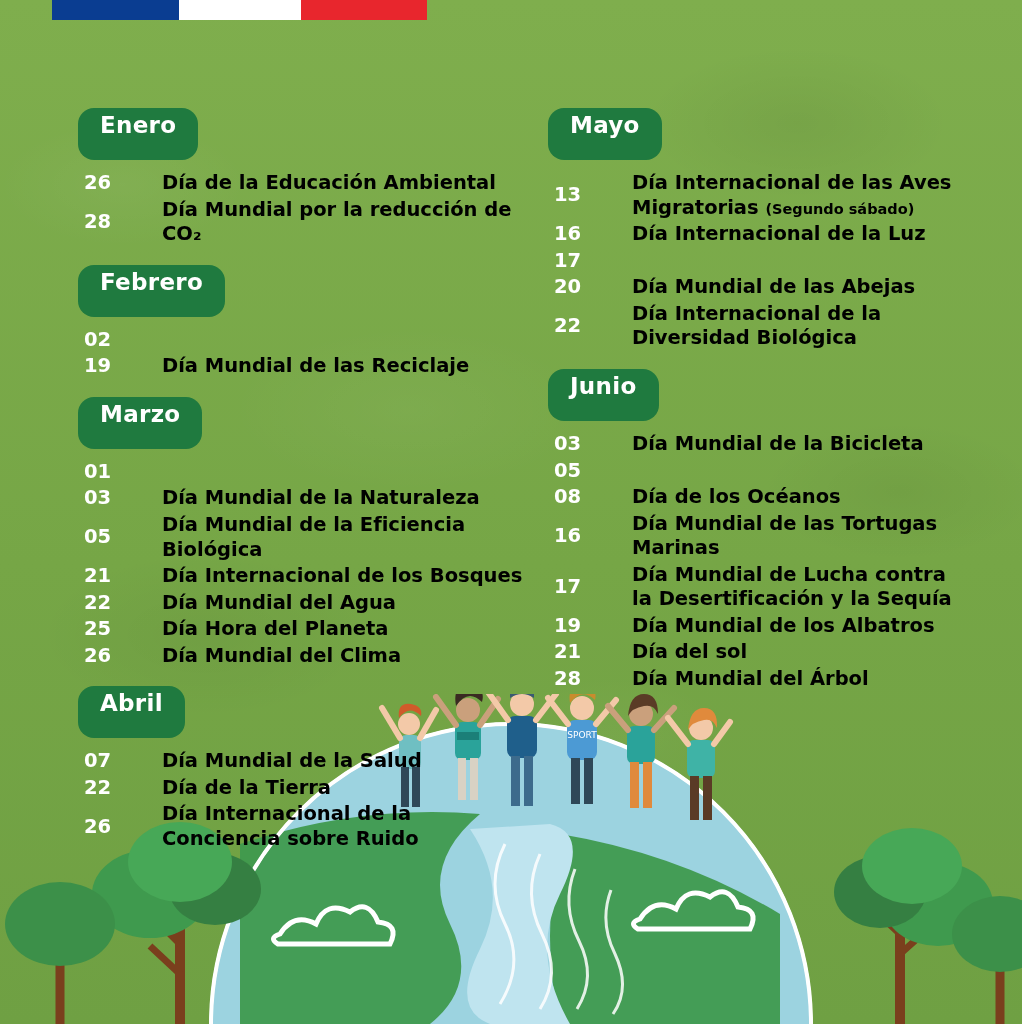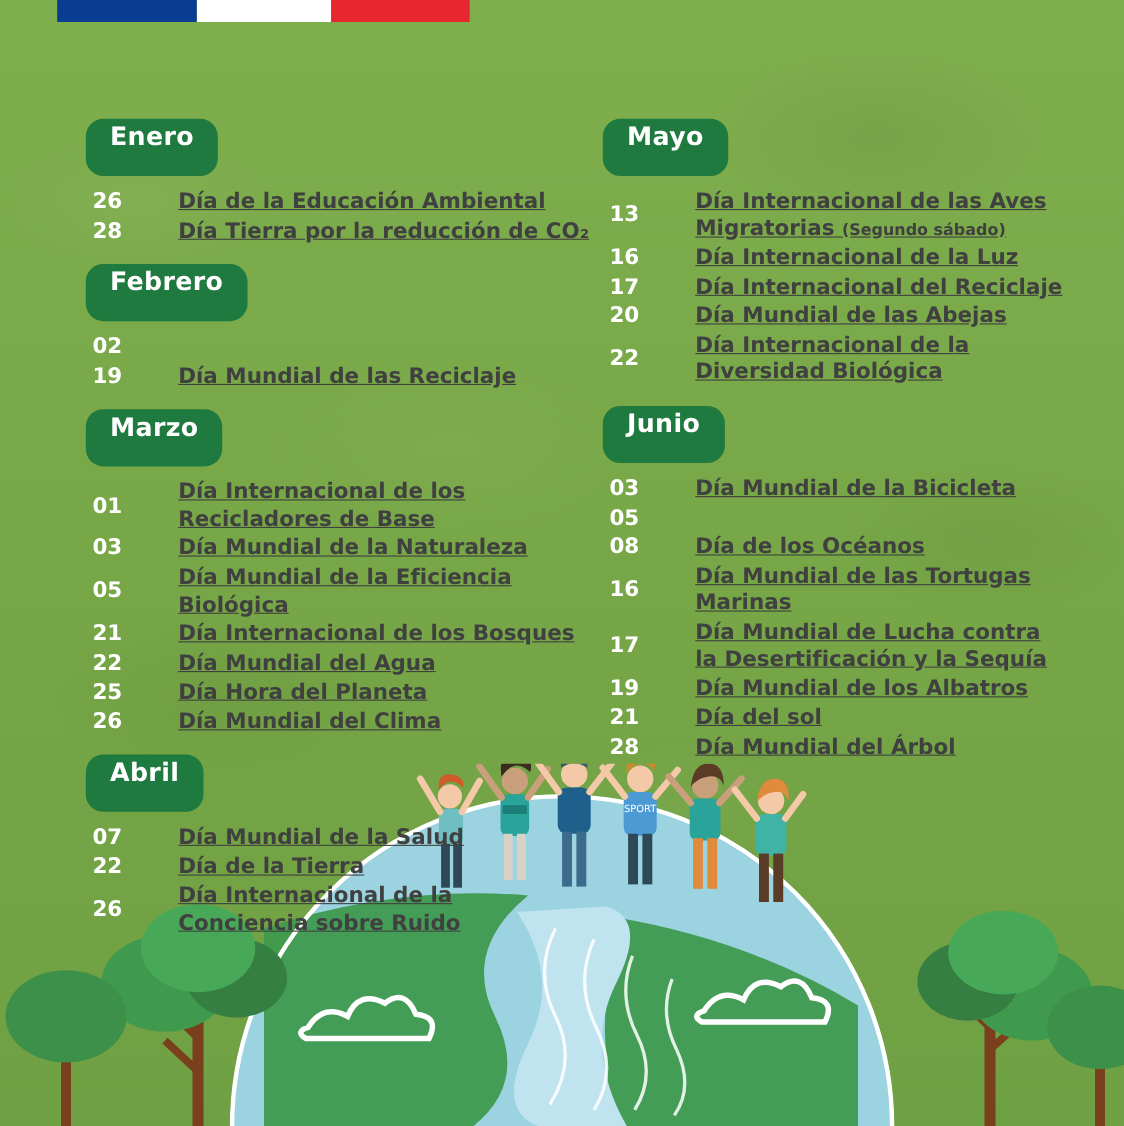--- a/index.html
+++ b/index.html
@@ -90,23 +90,22 @@
   .day {
     flex: 0 0 auto;
     width: 44px;
     text-align: left;
     font-weight: bold;
     color: #ffffff;
     padding-left: 6px;
   }
   .ev {
     font-weight: bold;
-    color: #404040;
+    color: #000000;
     max-width: 400px;
-    text-decoration: underline;
   }
   .ev .note {
     font-weight: bold;
     font-size: 14.5px;
     white-space: nowrap;
   }
 
   
   .earth-wrap {
     position: absolute;
@@ -163,21 +162,21 @@
 
     <div class="month-block">
       <div class="month-pill">Enero</div>
       <ul class="events">
         <li>
           <span class="day">26</span>
           <span class="ev">Día de la Educación Ambiental</span>
         </li>
         <li>
           <span class="day">28</span>
-          <span class="ev">Día Tierra por la reducción de CO₂</span>
+          <span class="ev">Día Mundial por la reducción de CO₂</span>
         </li>
       </ul>
     </div>
 
     <div class="month-block">
       <div class="month-pill">Febrero</div>
       <ul class="events">
         <li>
           <span class="day">02</span>
         </li>
@@ -186,21 +185,20 @@
           <span class="ev">Día Mundial de las Reciclaje</span>
         </li>
       </ul>
     </div>
 
     <div class="month-block">
       <div class="month-pill">Marzo</div>
       <ul class="events">
         <li>
           <span class="day">01</span>
-          <span class="ev" style="max-width:280px">Día Internacional de los Recicladores de Base</span>
         </li>
         <li>
           <span class="day">03</span>
           <span class="ev">Día Mundial de la Naturaleza</span>
         </li>
         <li>
           <span class="day">05</span>
           <span class="ev">Día Mundial de la Eficiencia Biológica</span>
         </li>
         <li>
@@ -253,21 +251,20 @@
             <span>Día Internacional de las Aves Migratorias</span>
             <span class="note">(Segundo sábado)</span>
           </span>
         </li>
         <li>
           <span class="day">16</span>
           <span class="ev">Día Internacional de la Luz</span>
         </li>
         <li>
           <span class="day">17</span>
-          <span class="ev">Día Internacional del Reciclaje</span>
         </li>
         <li>
           <span class="day">20</span>
           <span class="ev">Día Mundial de las Abejas</span>
         </li>
         <li>
           <span class="day">22</span>
           <span class="ev" style="max-width:258px">Día Internacional de la Diversidad Biológica</span>
         </li>
       </ul>

